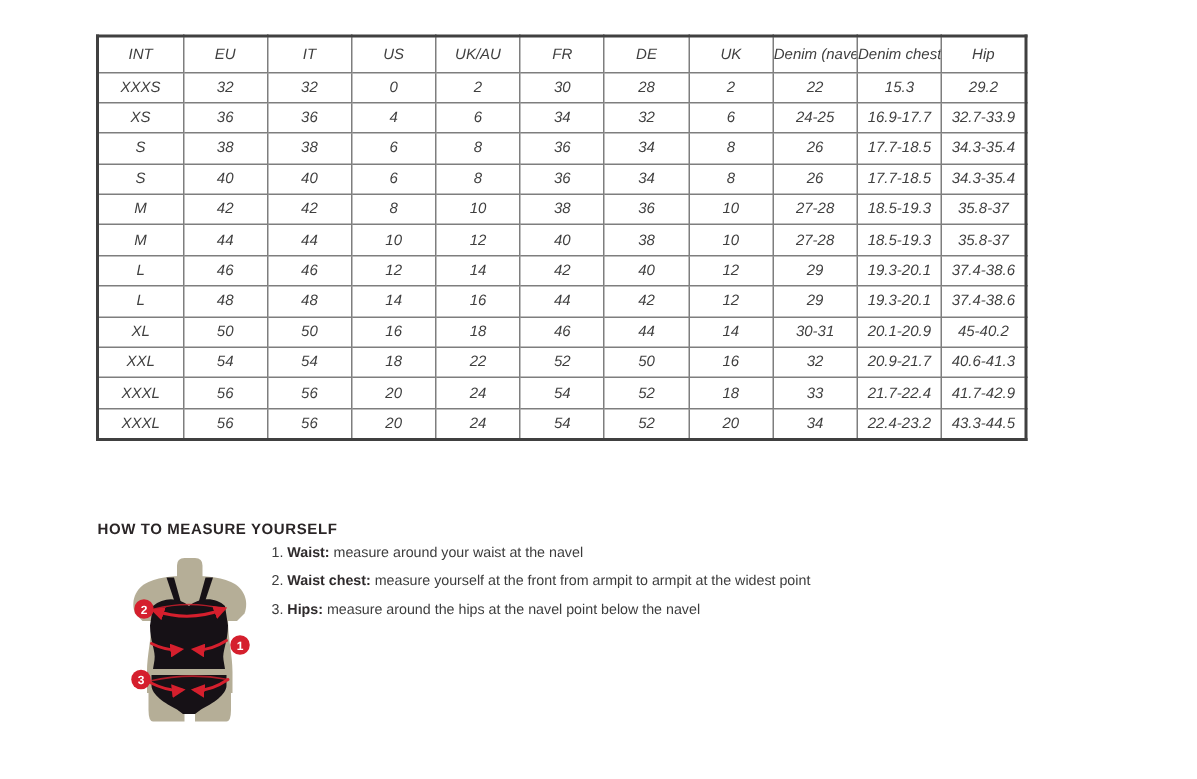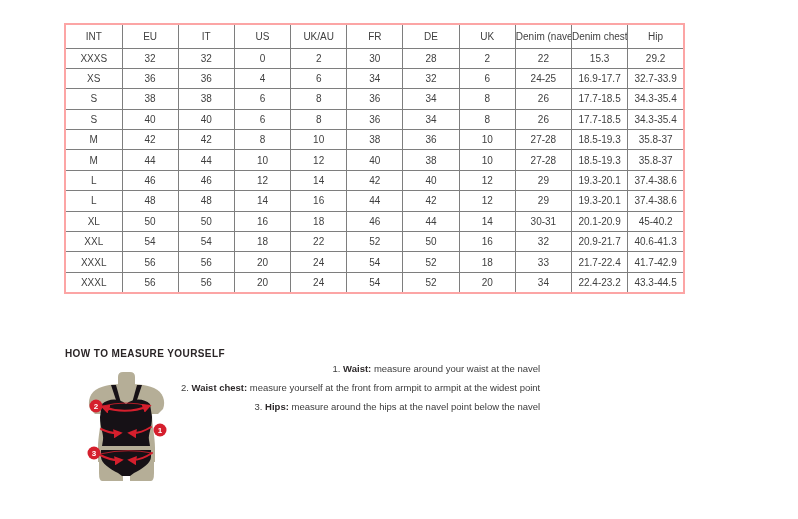--- a/index.html
+++ b/index.html
@@ -16,21 +16,22 @@
     overflow: hidden;
   }
 
   
   table.size-chart {
     position: absolute;
     left: 64px; top: 23px;
     width: 621px;
     border-collapse: collapse;
     table-layout: fixed;
-    border: 2px solid #fca5a5;
+    border: 2px solid #404040;
+    font-style: italic;
   }
   table.size-chart th,
   table.size-chart td {
     border: 1px solid #7e7e7e;
     text-align: center;
     vertical-align: middle;
     padding: 0;
     font-size: 10px;
     font-weight: 400;
     color: #3f3f3f;
@@ -53,21 +54,20 @@
   .instructions {
     position: absolute;
     left: 181px; top: 363px;
     font-size: 9.5px;
     color: #3c3c3c;
   }
   .instructions .item {
     height: 11px;
     margin-bottom: 8px;
     white-space: nowrap;
-    text-align: right;
   }
   .instructions .item b { color: #2e2a2b; }
 
   .figure-wrap {
     position: absolute;
     left: 86px; top: 372px;
     width: 90px; height: 110px;
   }
 </style>
 </head>

